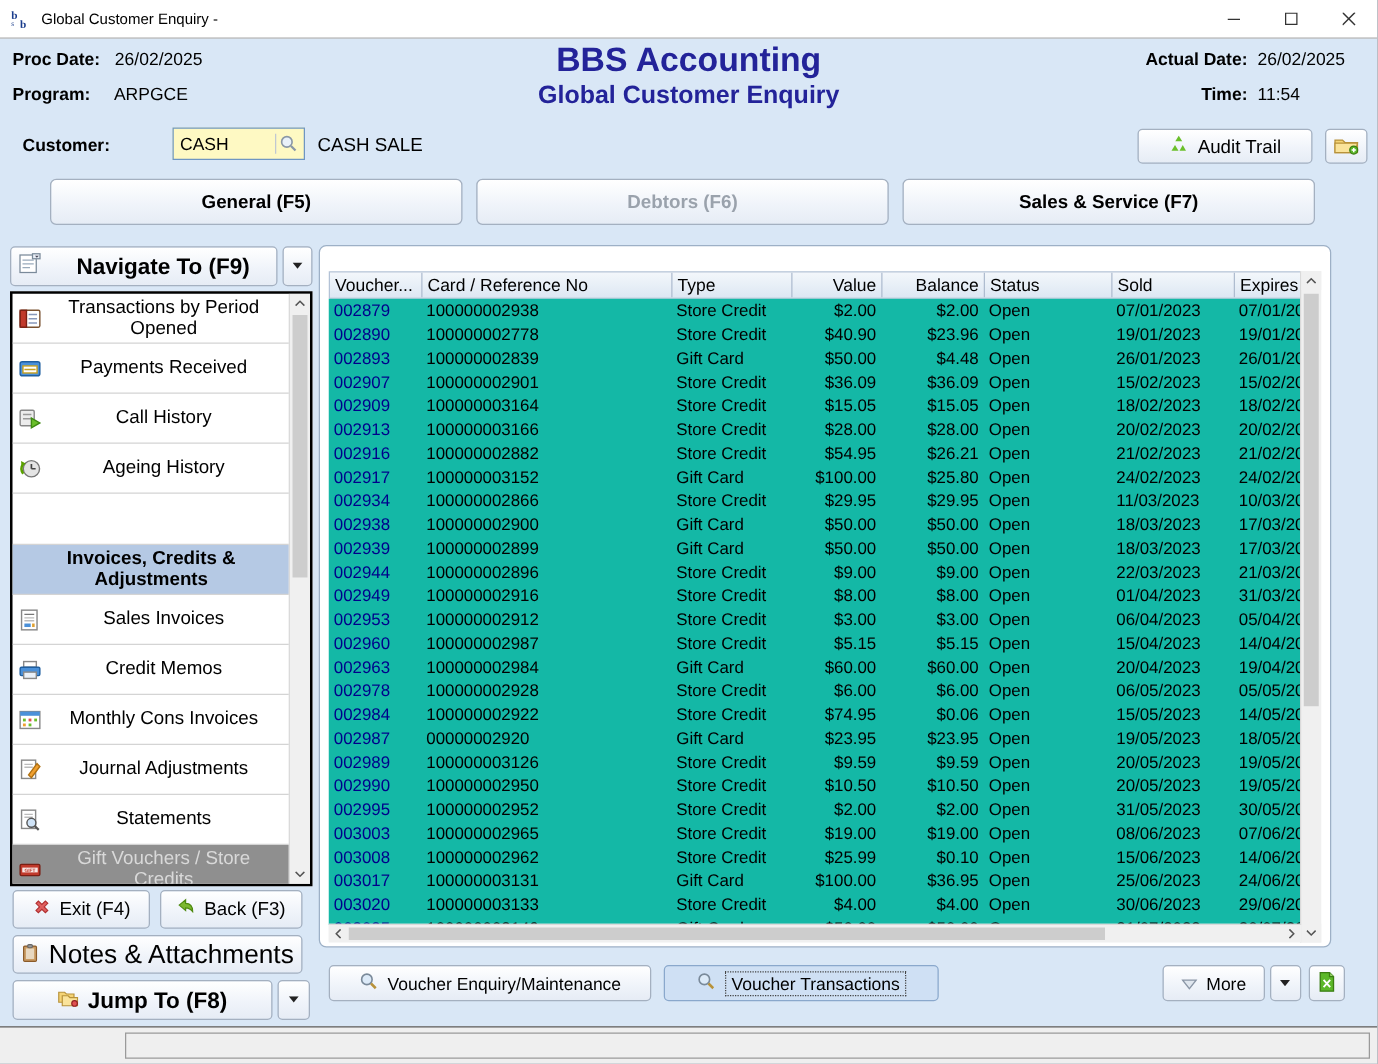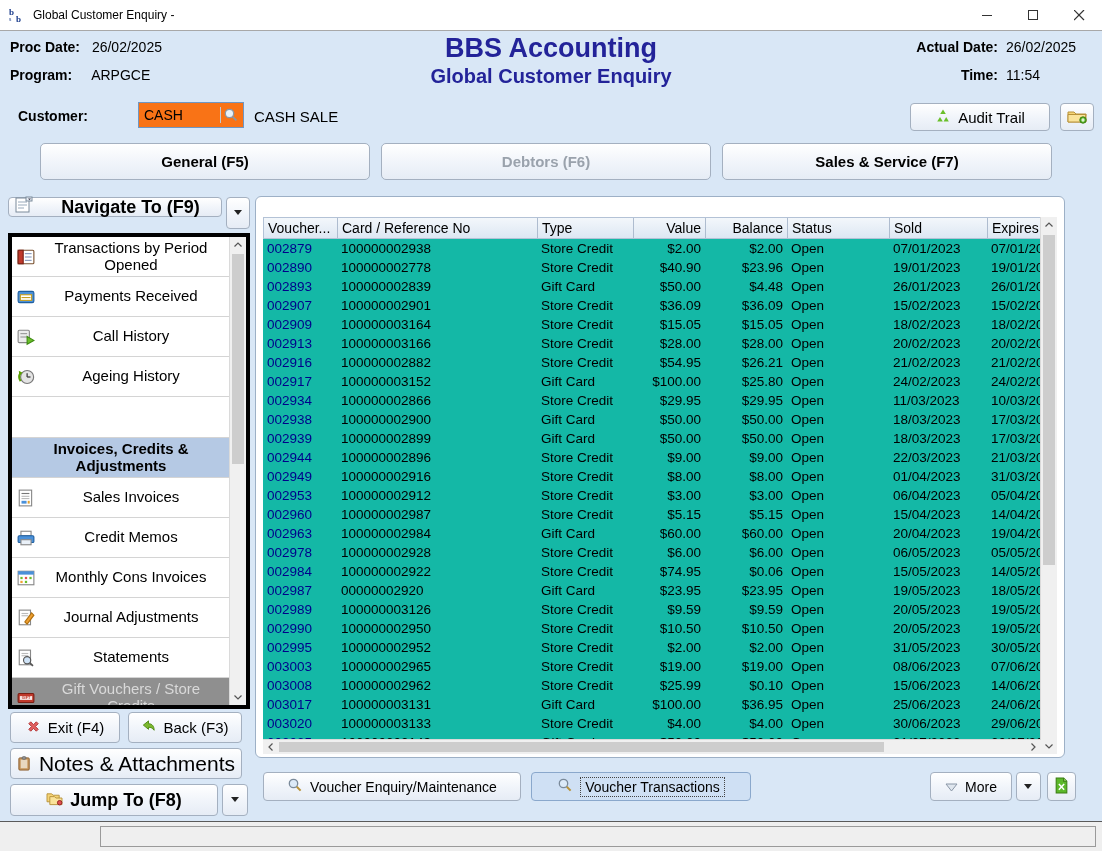--- a/index.html
+++ b/index.html
@@ -13,40 +13,40 @@
   
   .body{position:absolute;left:0;top:31px;width:1102px;height:789px;background:#d9e7f6;}
   .lbl{font-weight:bold;color:#000;margin-top:44px;}
   .hline{position:absolute;font-size:14px;white-space:nowrap;}
   .hline .lblw{display:inline-block;width:78px;font-weight:bold;}
   .rline{position:absolute;right:12px;font-size:14px;text-align:right;white-space:nowrap;}
   .rline .rv{display:inline-block;width:84px;text-align:left;margin-left:8px;}
   .app-title{position:absolute;left:0;right:0;top:2px;text-align:center;font-size:27px;font-weight:bold;color:#232399;}
   .app-subtitle{position:absolute;left:0;right:0;top:34px;text-align:center;font-size:20px;font-weight:bold;color:#232399;}
   .cust-label{position:absolute;left:18px;top:77px;font-size:14px;font-weight:bold;}
-  .cust-input{position:absolute;left:138px;top:71px;width:104px;height:24px;border:1px solid #6f96c2;background:#f97316;display:flex;align-items:center;}
+  .cust-input{position:absolute;left:138px;top:71px;width:104px;height:24px;border:1px solid #6f96c2;background:#fef9c3;display:flex;align-items:center;}
   .cust-input input{border:none;background:transparent;width:76px;font-size:14px;font-family:"Liberation Sans",sans-serif;padding:0 0 0 5px;outline:none;color:#000;}
   .cust-input .mag{width:16px;height:16px;border-left:1px solid #c0c8d2;padding-left:2px;}
   .cust-name{position:absolute;left:254px;top:77px;font-size:15px;}
   
   .btn{position:absolute;box-sizing:border-box;display:flex;align-items:center;justify-content:center;gap:7px;background:linear-gradient(#ffffff,#f0f4fa 55%,#e6ecf5);border:1px solid #a4b0c0;border-radius:4px;font-size:14px;color:#000;cursor:default;}
   .btn svg{flex:none;}
   .audit{left:910px;top:72px;width:140px;height:28px;font-size:15px;}
   .folder-btn{left:1060px;top:72px;width:34px;height:28px;}
   
   .tab{top:112px;height:37px;font-size:15px;font-weight:bold;border-radius:5px;}
   .tab.disabled{color:#9aa2ac;font-weight:bold;}
   #tab-general{left:40px;width:330px;}
   #tab-debtors{left:381px;width:330px;}
   #tab-sales{left:722px;width:330px;}
   
-  .nav-head{left:8px;top:166px;width:214px;height:20px;font-size:18px;font-weight:bold;justify-content:flex-start;padding-left:6px;}
+  .nav-head{left:8px;top:166px;width:214px;height:32px;font-size:18px;font-weight:bold;justify-content:flex-start;padding-left:6px;}
   .nav-head .nav-cap{flex:1;text-align:center;}
   .nav-dd{left:226px;top:166px;width:24px;height:32px;}
-  .side-list{position:absolute;left:8px;top:202px;width:242px;height:476px;background:#ffffff;border:4px solid #000000;box-sizing:border-box;overflow:hidden;}
+  .side-list{position:absolute;left:8px;top:202px;width:242px;height:476px;background:#ffffff;border:2px solid #000000;box-sizing:border-box;overflow:hidden;}
   .side-list-inner{position:absolute;left:0;top:0;right:16px;bottom:0;}
   .side-item{position:relative;display:flex;align-items:center;min-height:40px;border-bottom:1px solid #d4d4d4;font-size:15px;box-sizing:border-box;}
   .side-icon{position:absolute;left:5px;top:50%;transform:translateY(-50%);width:18px;height:18px;}
   .side-icon svg{width:18px;height:18px;}
   .side-label{flex:1;text-align:center;line-height:1.12;padding:2px 6px 2px 26px;}
   .side-item.group{background:#b5c9e4;font-weight:bold;}
   .side-item.group .side-label{padding-left:6px;}
   .side-item.sel{background:#8f8f8f;color:#d9d9d9;}
   .side-item.blank{min-height:41px;}
   

